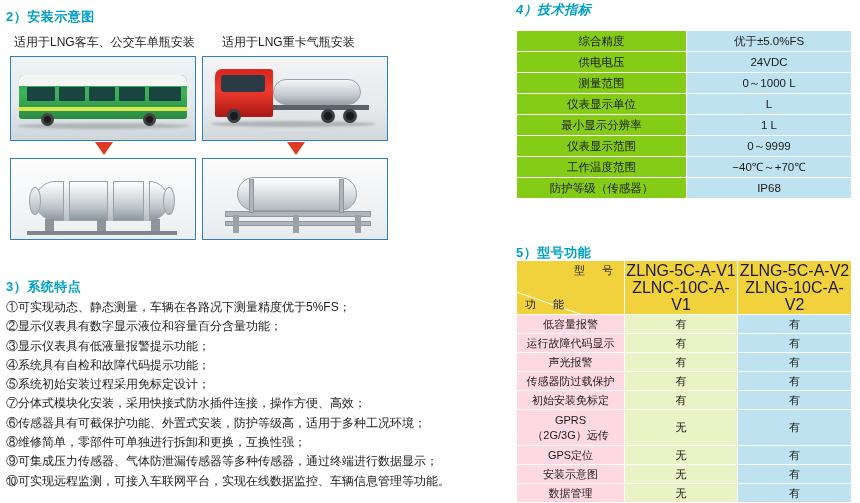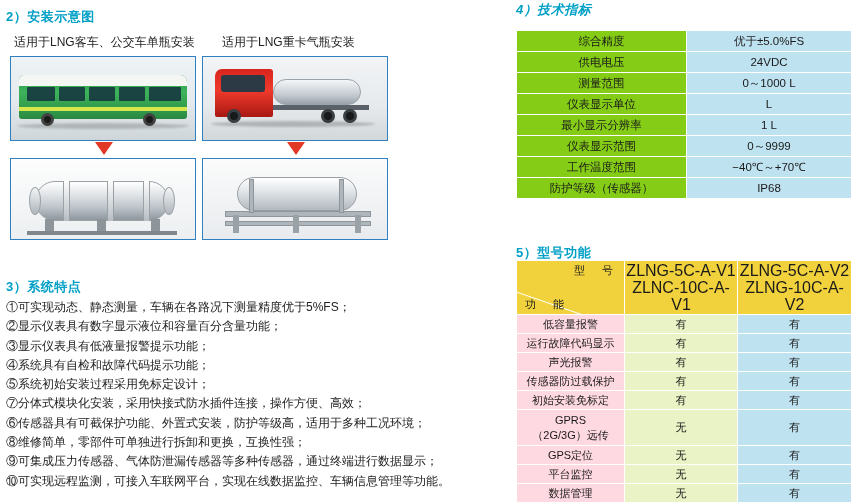--- a/index.html
+++ b/index.html
@@ -349,21 +349,21 @@
 （2G/3G）远传</td>
           <td class="v1 tall">无</td>
           <td class="v2 tall">有</td>
         </tr>
         <tr>
           <td class="rowname">GPS定位</td>
           <td class="v1">无</td>
           <td class="v2">有</td>
         </tr>
         <tr>
-          <td class="rowname">平台监控</td>
+          <td class="rowname">安装示意图</td>
           <td class="v1">无</td>
           <td class="v2">有</td>
         </tr>
         <tr>
           <td class="rowname">数据管理</td>
           <td class="v1">无</td>
           <td class="v2">有</td>
         </tr>
       </tbody>
     </table>

